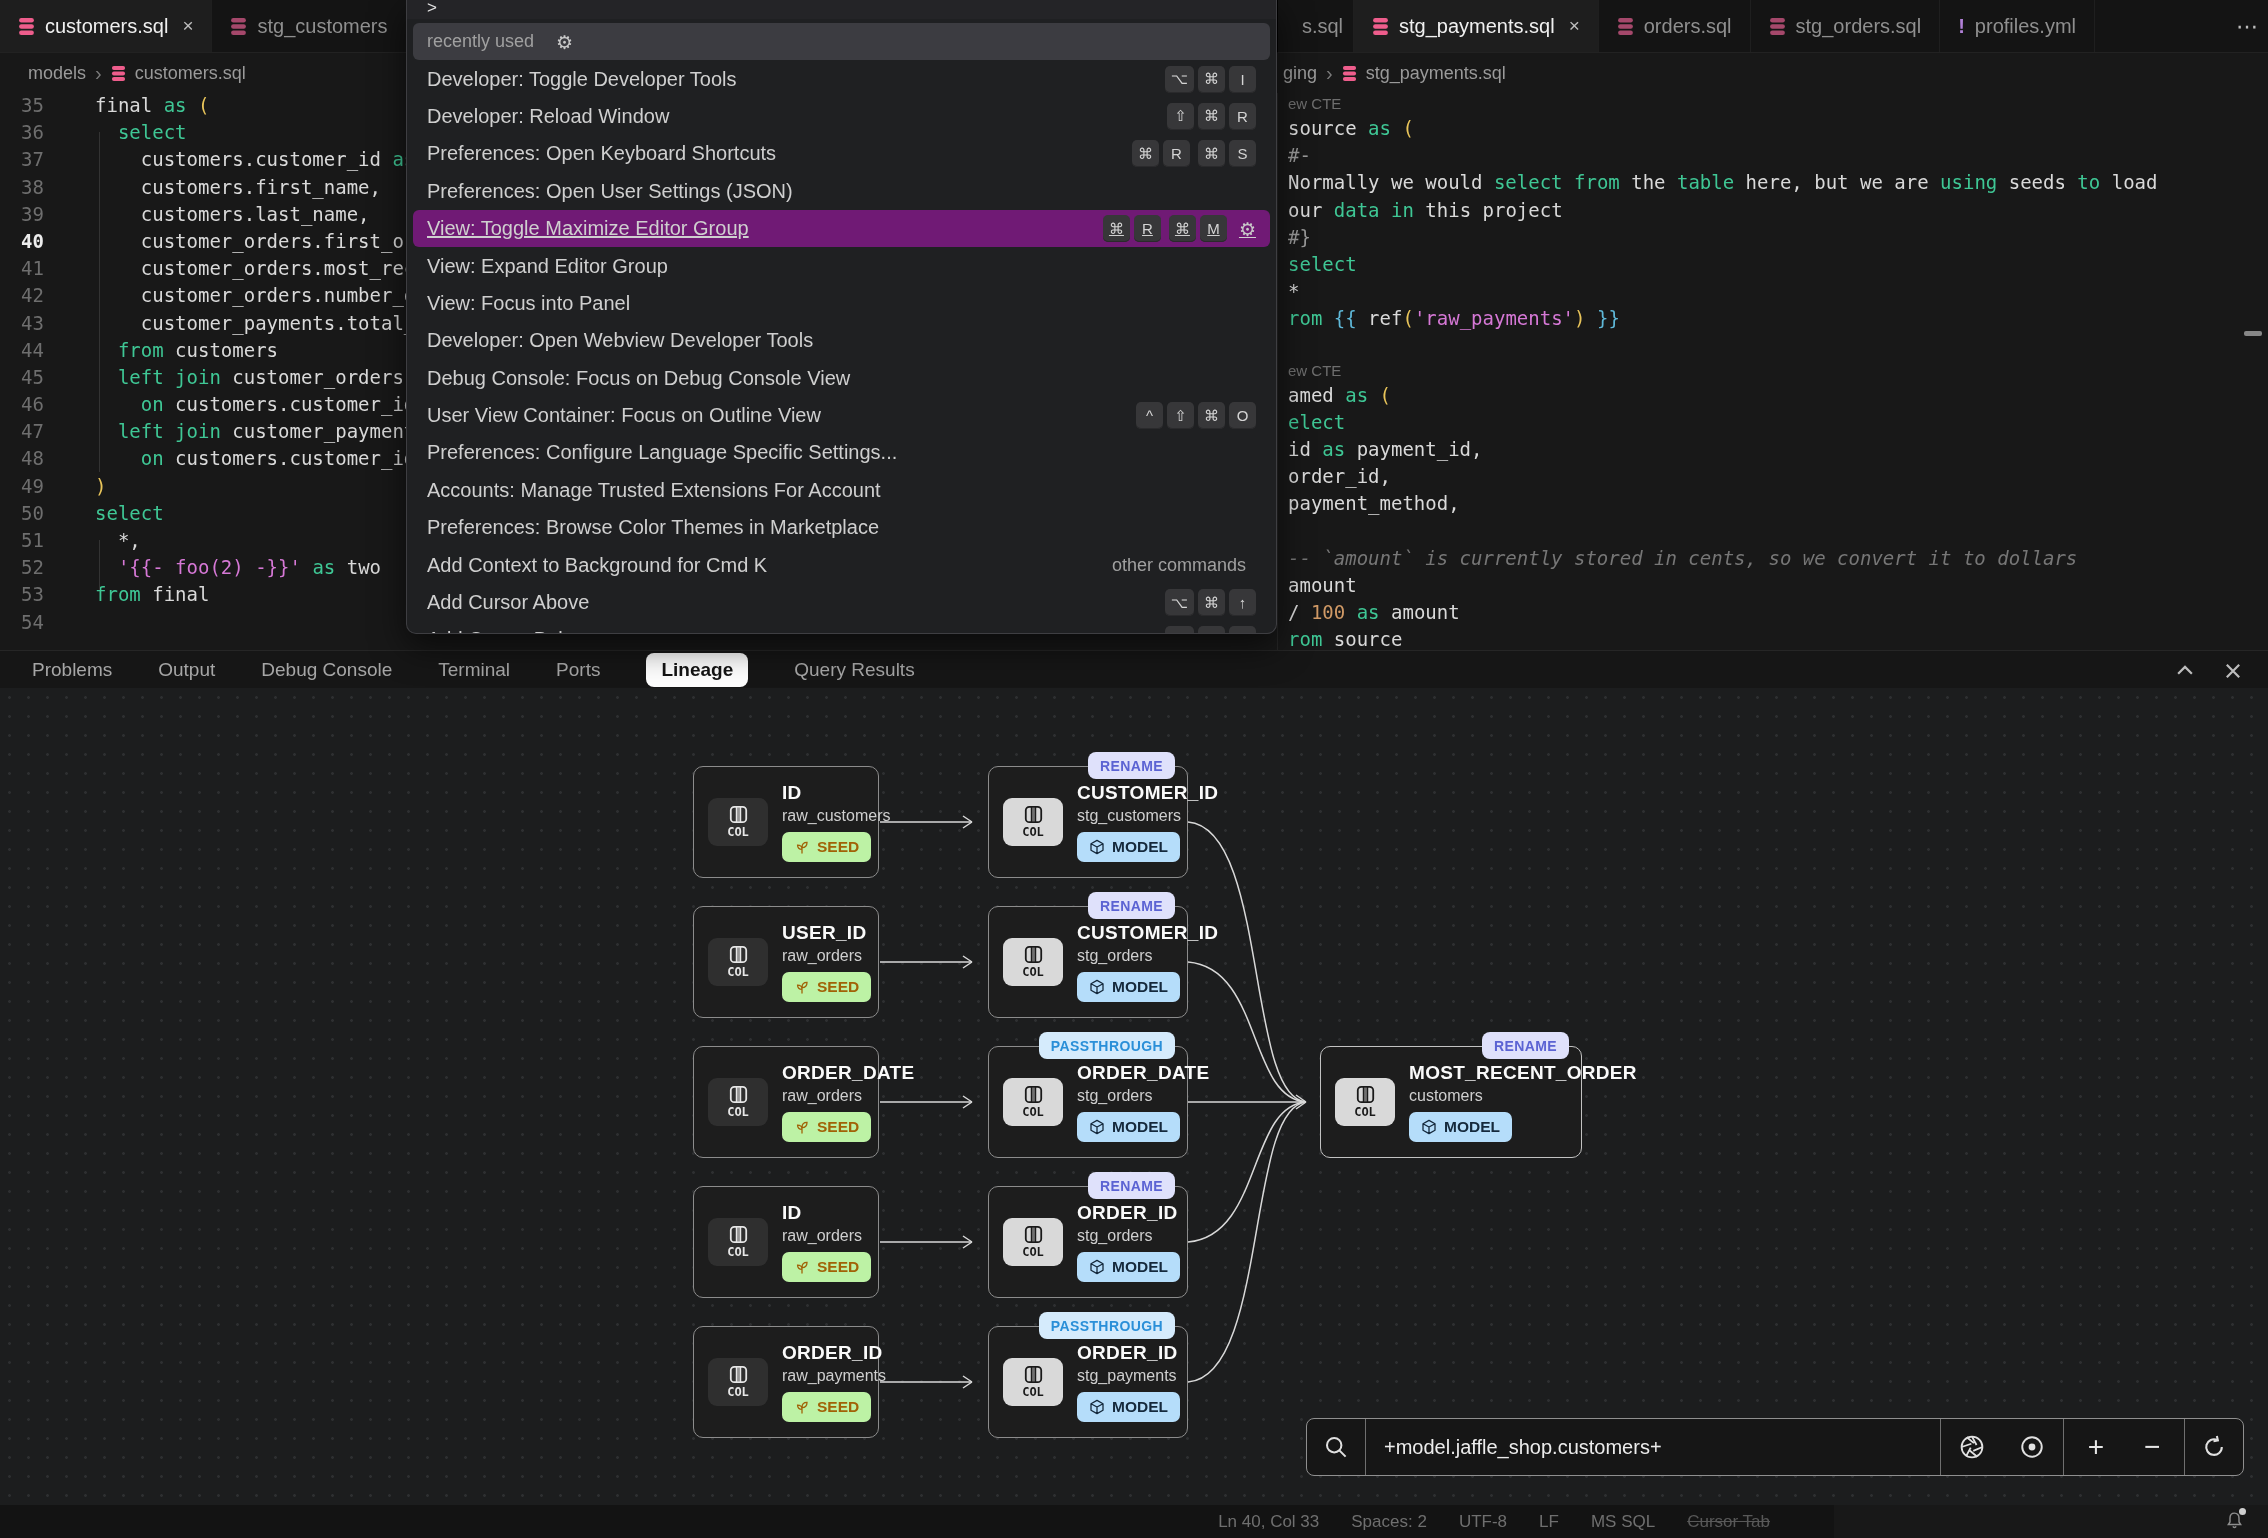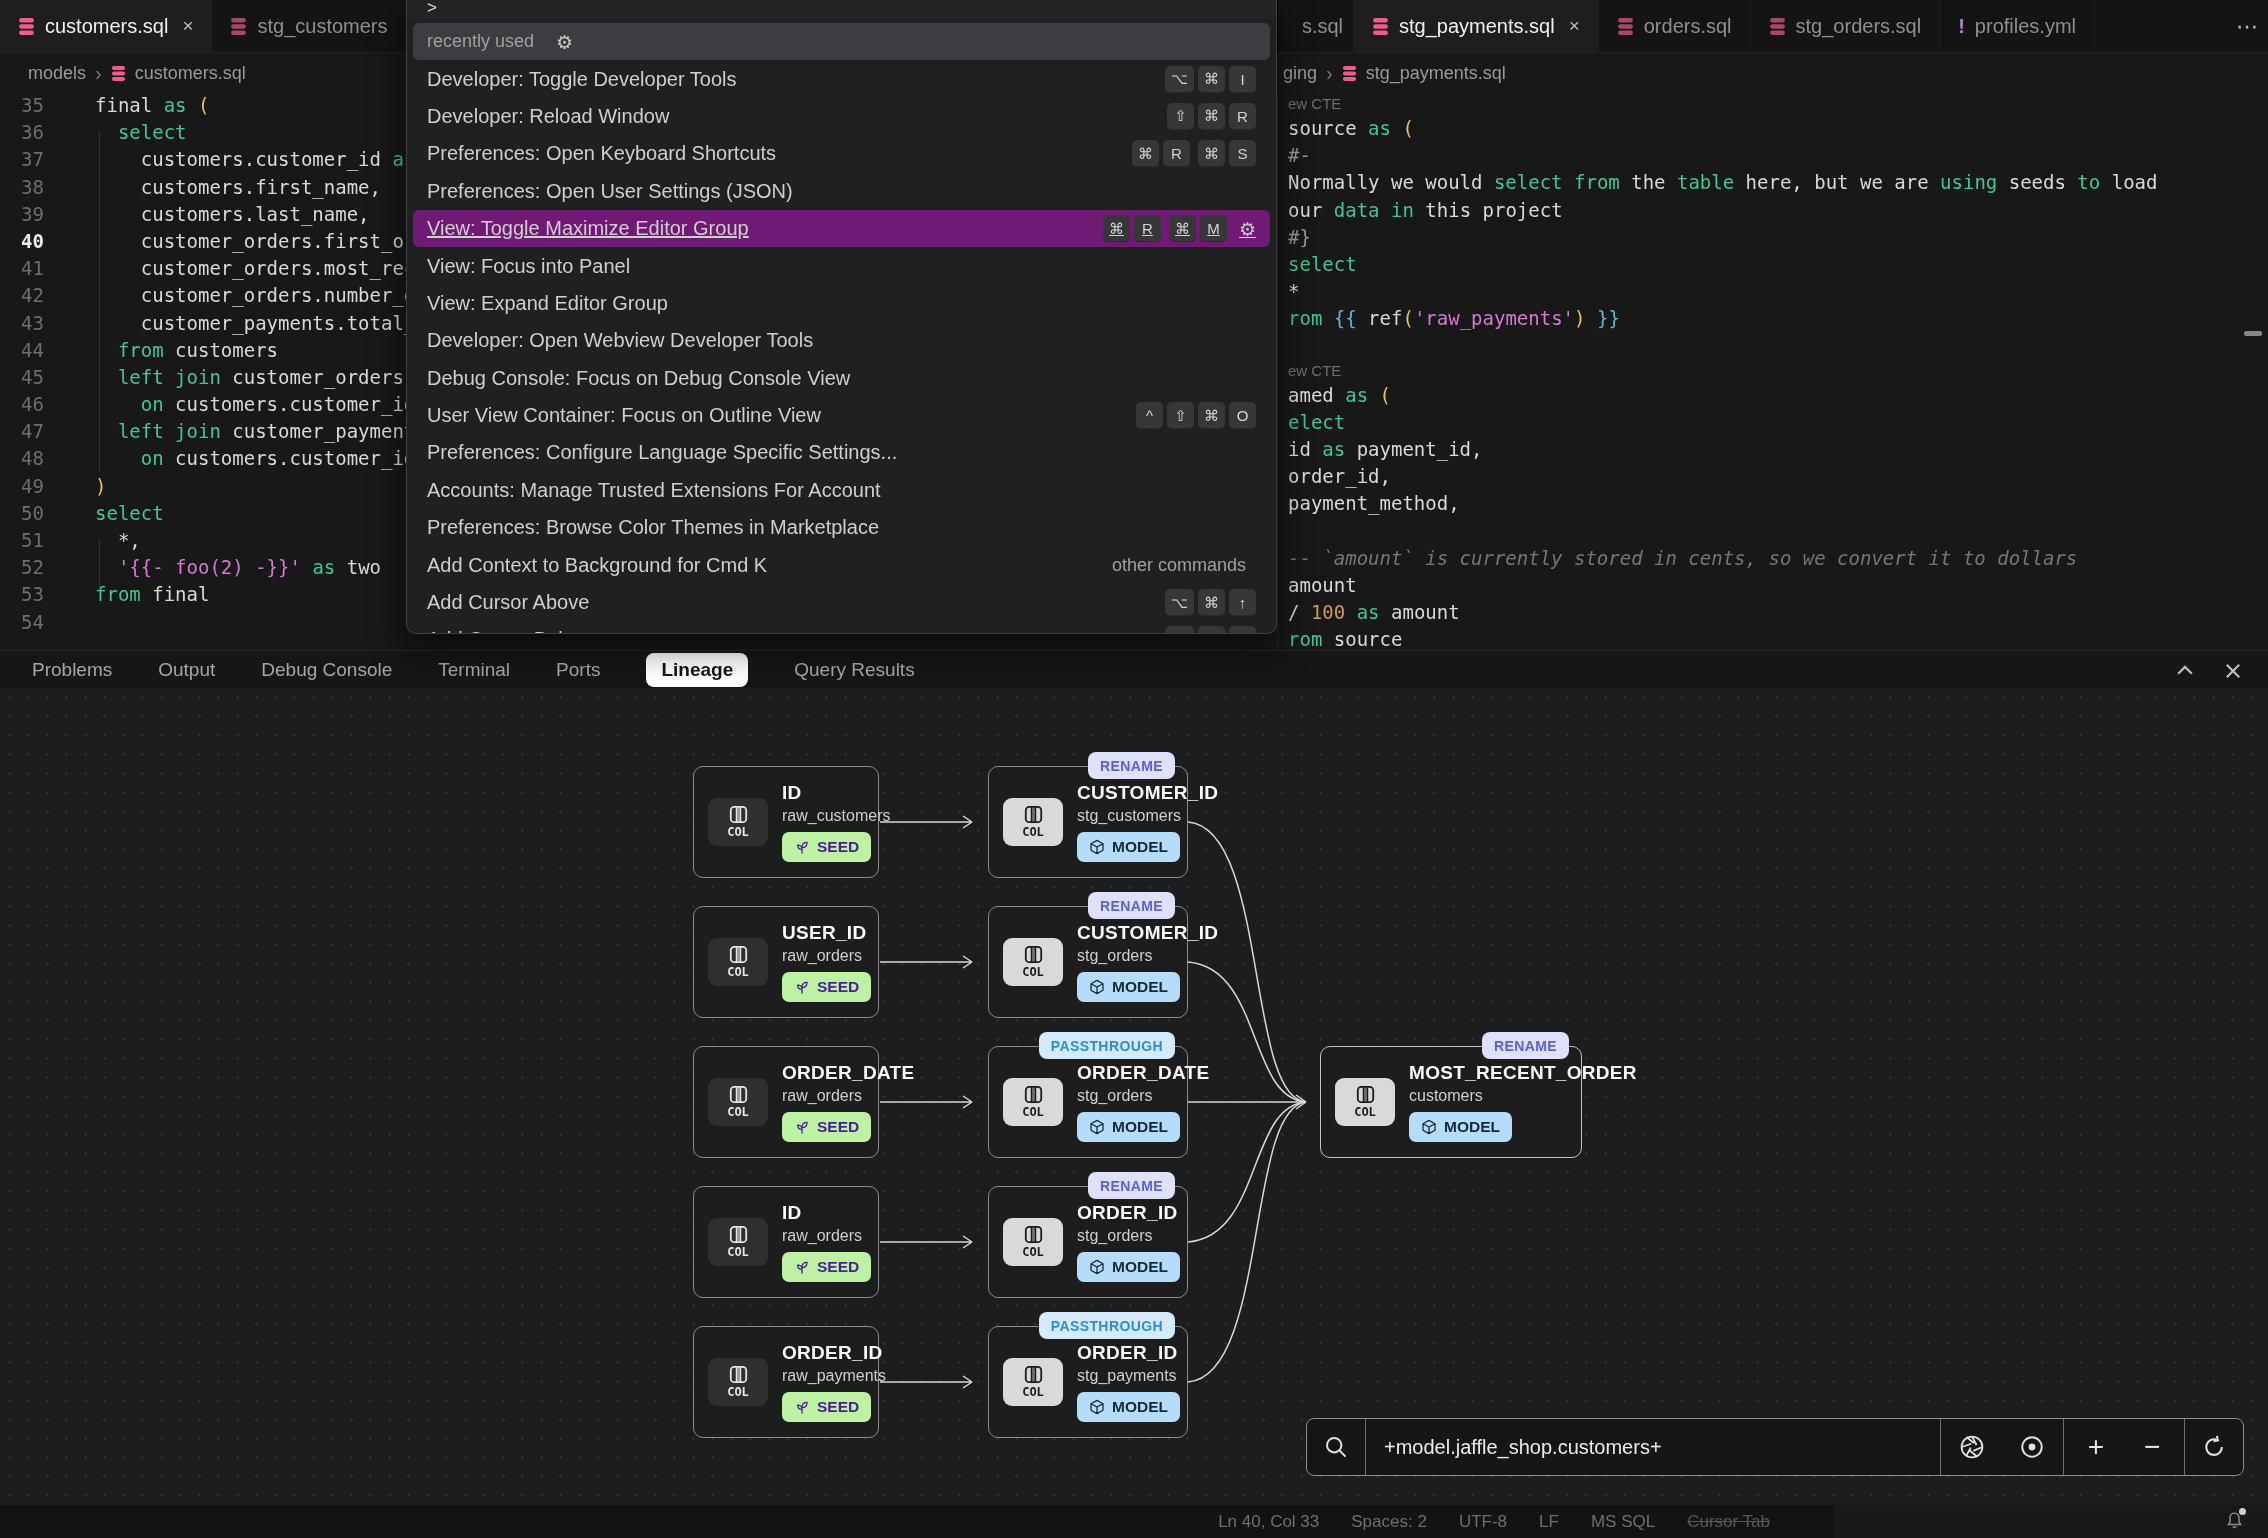--- a/index.html
+++ b/index.html
@@ -73,21 +73,21 @@
   .lnode { position:absolute; background:#1d1d1d; border:1.5px solid #8c8c8c; border-radius:10px; display:flex; align-items:center; gap:14px; padding:0 14px; height:112px; }
   .lnode.target { border-color:#c2c2c2; }
   .colchip { width:60px; height:48px; border-radius:9px; display:flex; flex-direction:column; align-items:center; justify-content:center; gap:1px; flex:0 0 auto; }
   .colchip.darkc { background:#2f2f2f; color:#e6e6e6; }
   .colchip.lightc { background:#d9d9d9; color:#1a1a1a; }
   .colchip .ctext { font-size:12px; font-weight:bold; font-family:"DejaVu Sans Mono",monospace; }
   .nbody { display:flex; flex-direction:column; gap:3px; }
   .ntitle { font-size:19px; font-weight:bold; color:#fafafa; letter-spacing:.3px; }
   .ntable { font-size:16px; color:#cfcfcf; }
   .badge { display:inline-flex; align-items:center; gap:7px; height:30px; padding:0 12px; border-radius:7px; font-size:15.5px; font-weight:bold; margin-top:4px; align-self:flex-start; }
-  .badge.seed { background:#bdf2a5; color:#4c1d95; }
+  .badge.seed { background:#bdf2a5; color:#a16207; }
   .badge.model { background:#b5ddfa; color:#15293c; }
   .ntag { position:absolute; top:-15px; right:12px; height:27px; padding:0 12px; border-radius:8px; font-size:14px; font-weight:bold; display:flex; align-items:center; letter-spacing:.4px; }
   .ntag.rename { background:#dfe1fb; color:#5b63d3; }
   .ntag.passthrough { background:#d5ebfc; color:#2a8fd8; }
 
   
   .searchbar { position:absolute; left:1306px; top:730px; width:938px; height:58px; background:#161616; border:1.5px solid #8f8f8f; border-radius:8px; display:flex; align-items:stretch; overflow:hidden; }
   .sb-cell { display:flex; align-items:center; justify-content:center; color:#e0e0e0; }
   .sb-sep { width:1px; background:#6f6f6f; }
   .sb-search { width:58px; }
@@ -295,24 +295,24 @@
             <span class="key">⌘</span>
             <span class="key">R</span>
           </span>
           <span class="kgroup">
             <span class="key">⌘</span>
             <span class="key">M</span>
           </span>
           <span class="pal-gear">⚙</span>
         </div>
         <div class="pal-row">
+          <span class="pal-label">View: Expand Editor Group</span>
+        </div>
+        <div class="pal-row">
           <span class="pal-label">View: Focus into Panel</span>
-        </div>
-        <div class="pal-row">
-          <span class="pal-label">View: Expand Editor Group</span>
         </div>
         <div class="pal-row">
           <span class="pal-label">Developer: Open Webview Developer Tools</span>
         </div>
         <div class="pal-row">
           <span class="pal-label">Debug Console: Focus on Debug Console View</span>
         </div>
         <div class="pal-row">
           <span class="pal-label">User View Container: Focus on Outline View</span>
           <span class="kgroup">

